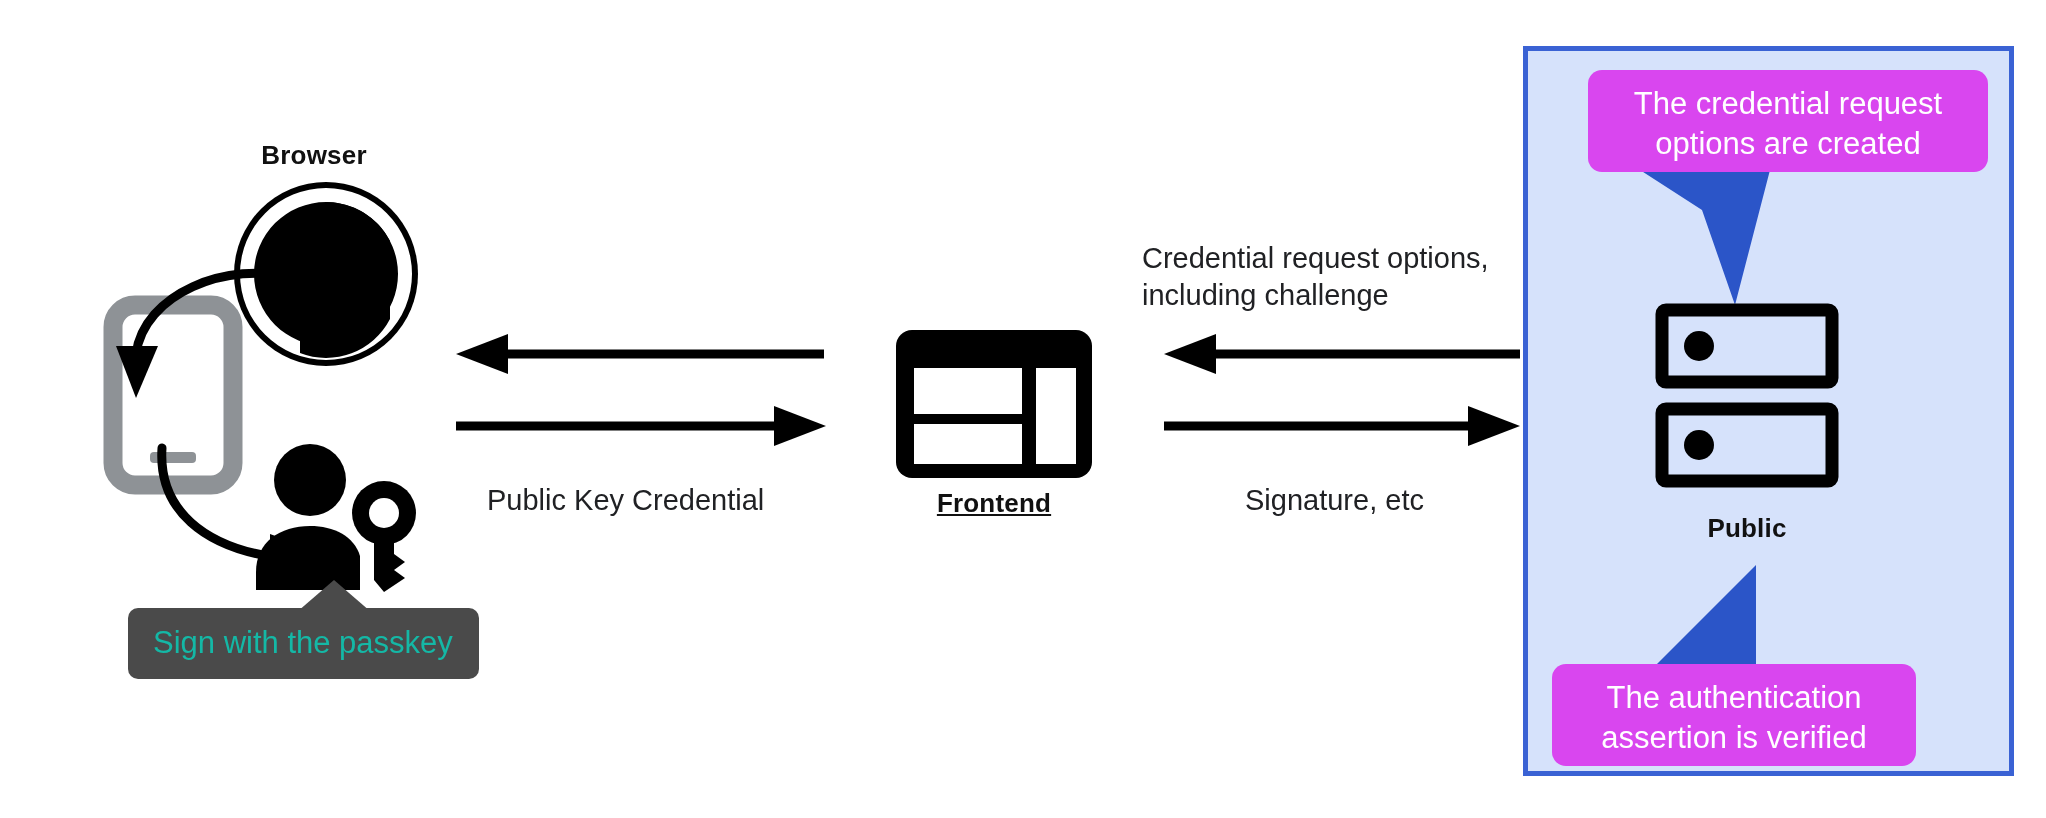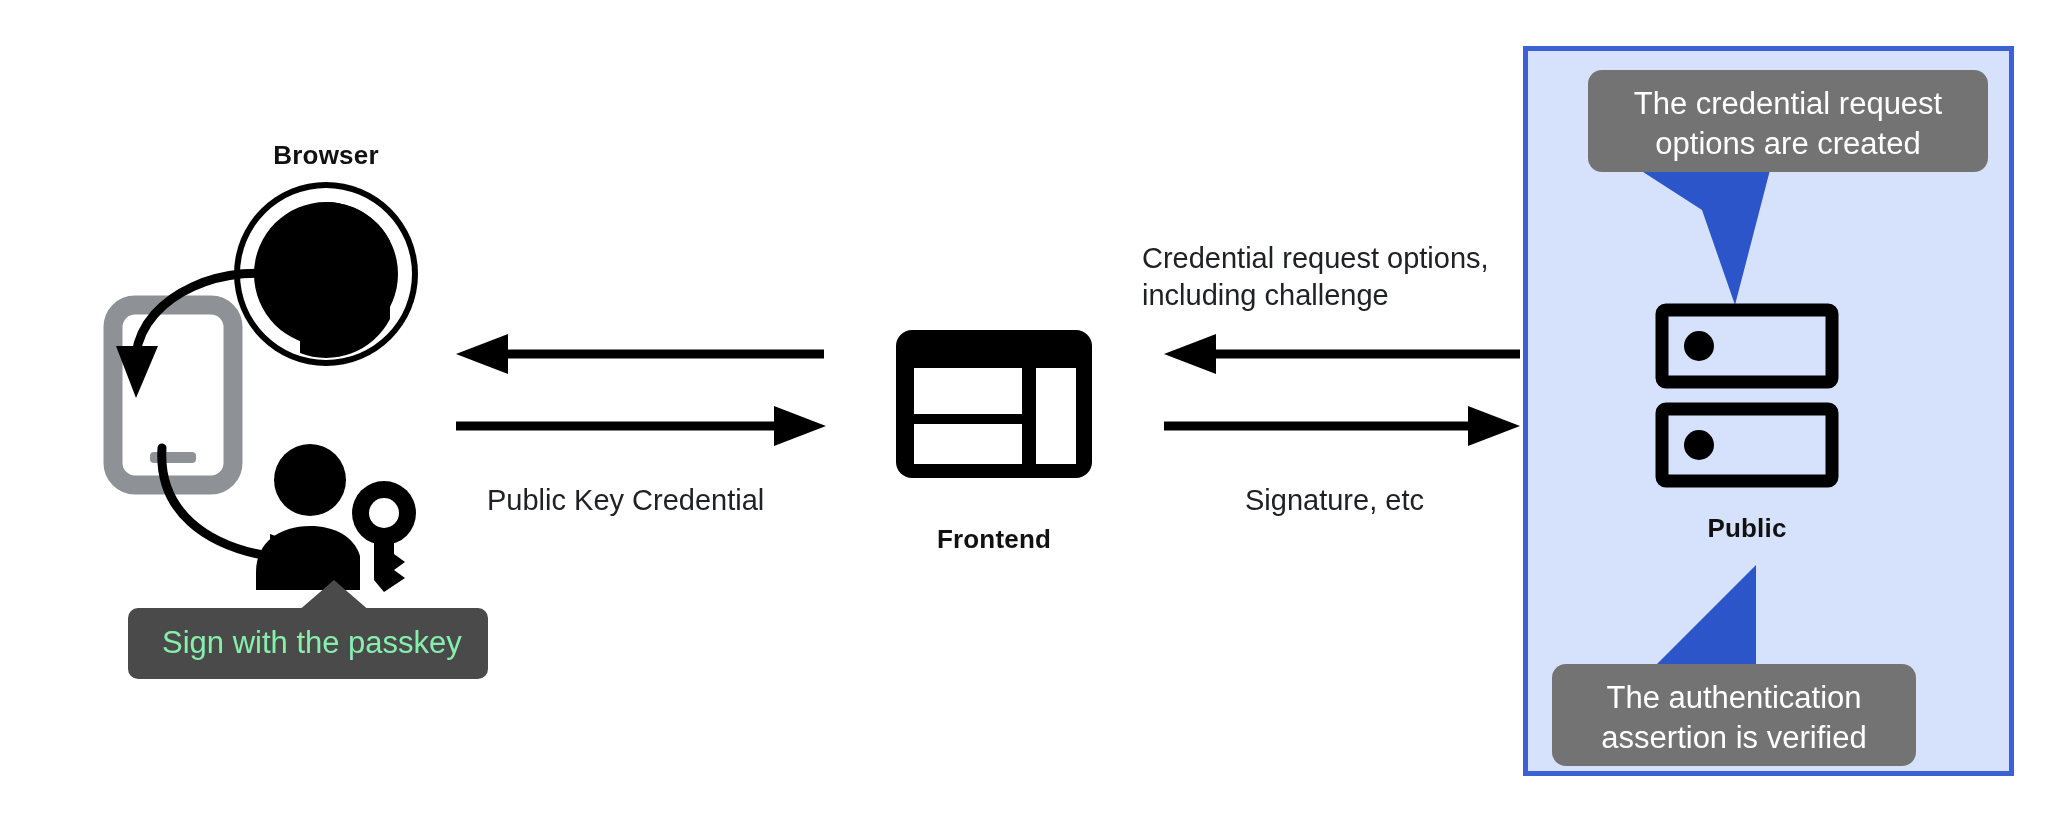--- a/index.html
+++ b/index.html
@@ -50,40 +50,40 @@
   }
   .mono-label {
     font-family: "DejaVu Sans Mono", "Liberation Mono", monospace;
     font-size: 27px;
     color: #202124;
     white-space: nowrap;
   }
 
   
   .callout {
-    background: #737373;
+    background: #d946ef;
     color: #ffffff;
     border-radius: 14px;
     font-size: 31px;
     line-height: 1.28;
     text-align: center;
     padding: 14px 22px;
     box-sizing: border-box;
     white-space: pre-line;
   }
 
   
   #sign-tooltip {
     background: #4a4a4a;
-    color: #86efac;
+    color: #14b8a6;
     border-radius: 10px;
     font-size: 31px;
     line-height: 1.2;
     text-align: center;
-    padding: 16px 26px 18px 34px;
+    padding: 16px 26px 18px 25px;
     box-sizing: border-box;
     white-space: nowrap;
   }
 
   svg { display: block; overflow: visible; }
 </style>
 </head>
 <body>
 
 <div class="stage">
@@ -113,21 +113,21 @@
   <div class="abs callout" id="callout-bottom" style="left:1552px; top:664px; width:364px; height:102px;">The authentication
 assertion is verified</div>
 
   <svg class="abs" style="left:896px; top:330px;" width="196" height="148">
     <rect x="0" y="0" width="196" height="148" rx="16" ry="16" fill="#000000"></rect>
     <rect x="18" y="38" width="108" height="46" fill="#ffffff"></rect>
     <rect x="18" y="94" width="108" height="40" fill="#ffffff"></rect>
     <rect x="140" y="38" width="40" height="96" fill="#ffffff"></rect>
   </svg>
 
-  <div class="abs node-label" id="frontend-label" style="left:896px; top:524px; width:196px;">Frontend</div>
+  <div class="abs node-label" id="frontend-label" style="left:896px; top:488px; width:196px;text-decoration:underline;">Frontend</div>
 
   <svg class="abs" style="left:228px; top:176px;" width="196" height="196">
     <circle cx="98" cy="98" r="92" fill="#000000"></circle>
     <path fill="#ffffff" d="
       M 98 12
       a 86 86 0 0 1 86 86
       a 86 86 0 0 1 -86 86
       a 86 86 0 0 1 -86 -86
       a 86 86 0 0 1 86 -86
       Z
@@ -159,21 +159,21 @@
       l 20 0
       l 0 -18
       l 24 0
       l 0 -18
       l -18 0
       l 0 -18
       a 72 72 0 0 1 18 -11
       Z"></path>
   </svg>
 
-  <div class="abs node-label" id="browser-label" style="left:228px; top:140px; width:196px;">Browser</div>
+  <div class="abs node-label" id="browser-label" style="left:216px; top:140px; width:196px;">Browser</div>
 
   <svg class="abs" style="left:108px; top:300px;" width="130" height="190">
     <rect x="5" y="5" width="120" height="180" rx="22" ry="22" fill="none" stroke="#8e9296" stroke-width="19"></rect>
     <rect x="42" y="152" width="46" height="11" rx="4" ry="4" fill="#8e9296"></rect>
   </svg>
 
   <svg class="abs" style="left:96px; top:250px;" width="220" height="160">
     <path d="M 200 28 C 130 10 48 44 40 104" fill="none" stroke="#000000" stroke-width="9" stroke-linecap="round"></path>
     <polygon points="20,96 62,96 40,148" fill="#000000"></polygon>
   </svg>

